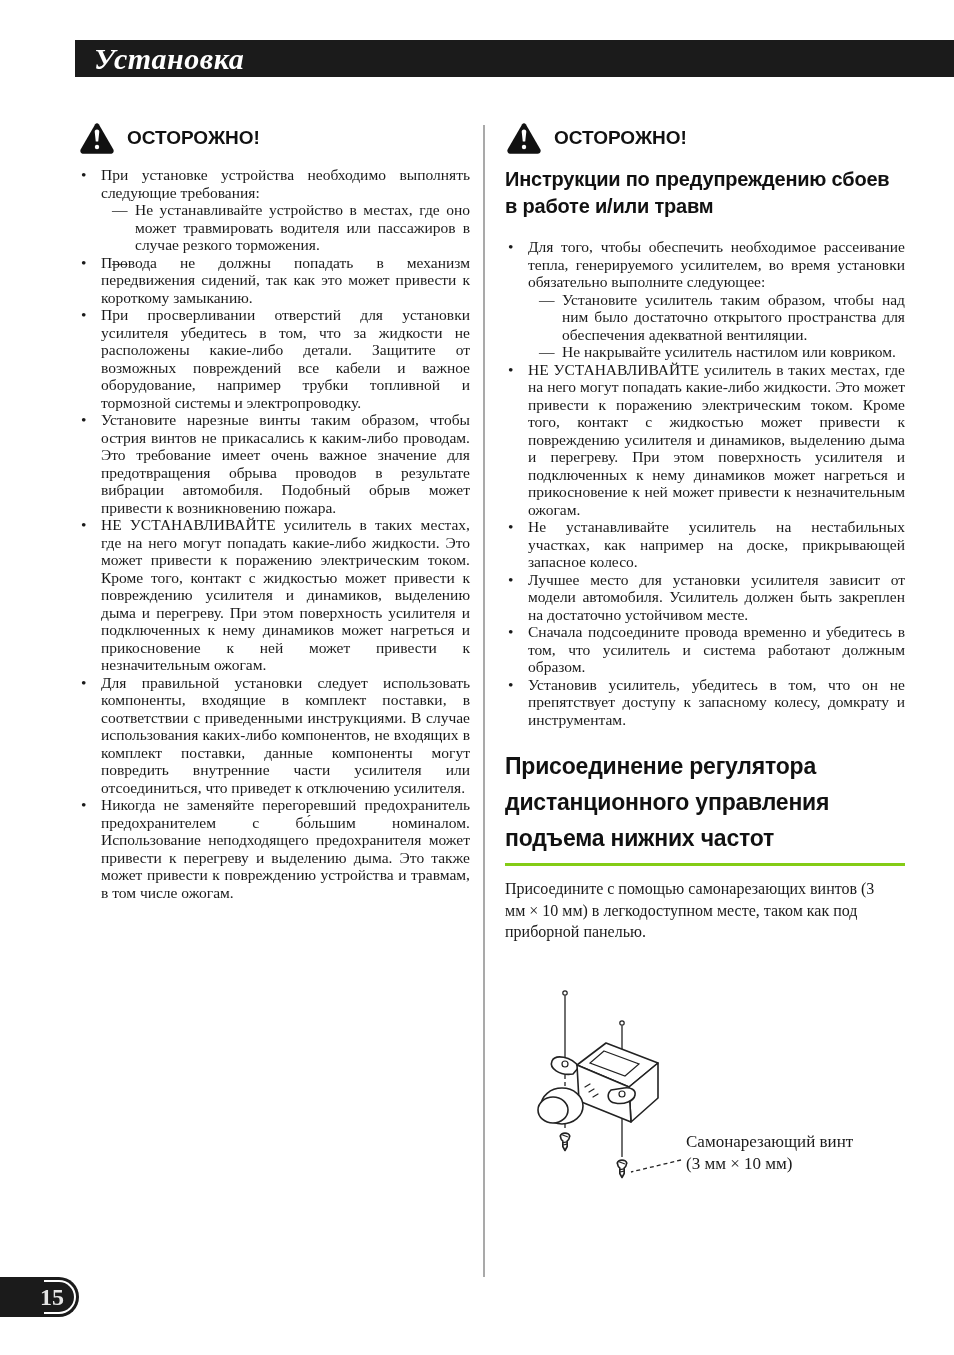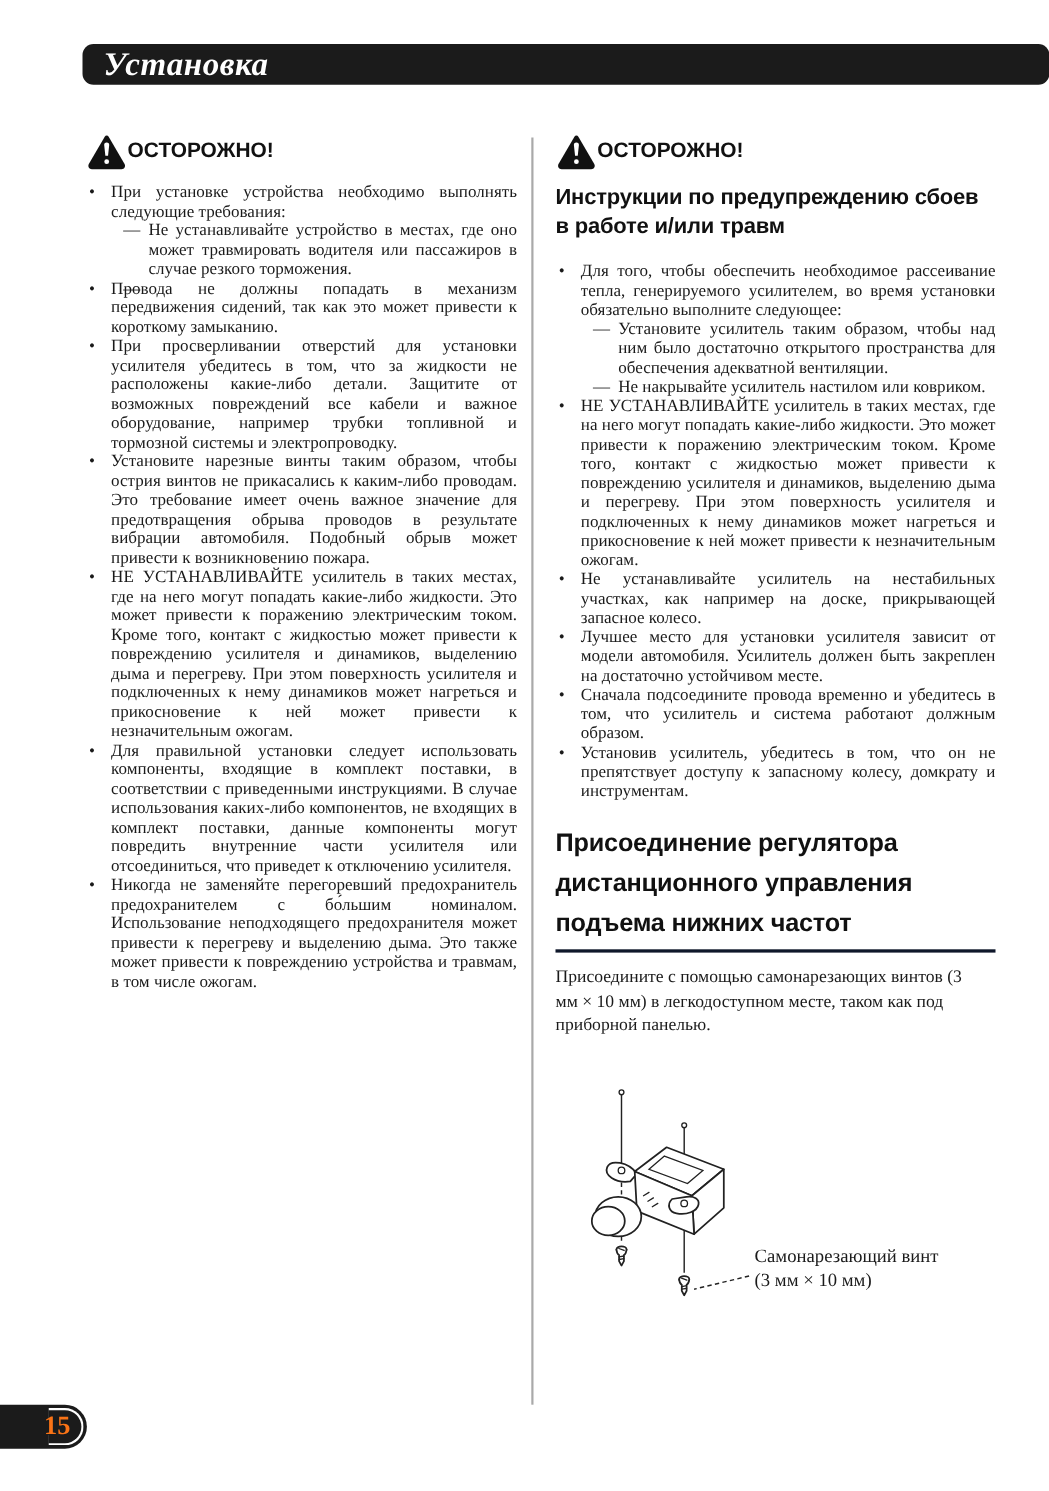--- a/index.html
+++ b/index.html
@@ -5,39 +5,39 @@
   html,body { margin:0; padding:0; background:#ffffff; }
   .page {
     position:relative; width:954px; height:1355px; margin:0 auto;
     background:#ffffff; overflow:hidden; color:#1a1a1a;
     font-family:"Liberation Serif", serif;
   }
 
   
   .header-bar {
     position:absolute; left:75px; top:40px; right:0; height:37px;
-    background:#1b1b1b; display:flex; align-items:center;border-radius:10px;
+    background:#1b1b1b; display:flex; align-items:center;
   }
   .header-title {
     color:#ffffff; font-family:"Liberation Serif", serif;
     font-style:italic; font-weight:bold; font-size:30px;
     padding-left:19px; letter-spacing:0.5px; line-height:37px;
   }
 
   
   .col { position:absolute; top:118px; }
   .col-left  { left:78px;  width:392px; }
   .col-right { left:505px; width:400px; }
   .divider {
     position:absolute; left:483px; top:125px; width:2px; height:1152px;
     background:#a9a9a9;
   }
 
   
-  .warn-head { display:flex; align-items:center; height:40px; margin-bottom:8px; }
+  .warn-head { display:flex; align-items:center; gap:11px; height:40px; margin-bottom:8px; }
   .warn-head svg { display:block; }
   .warn-title {
     font-family:"Liberation Sans", sans-serif; font-weight:bold;
     font-size:19px; letter-spacing:0; color:#111;
   }
 
   
   .items { font-size:15.5px; line-height:17.5px; text-align:justify; }
   .bullet-item { position:relative; padding-left:23px; }
   .bullet-item > .marker { position:absolute; left:3px; }
@@ -46,21 +46,21 @@
 
   
   .warn-subhead {
     font-family:"Liberation Sans", sans-serif; font-weight:bold;
     font-size:20px; line-height:27px; margin:4px 0 18px 0; color:#111;
     letter-spacing:-0.2px;
   }
   .section-heading {
     font-family:"Liberation Sans", sans-serif; font-weight:bold;
     font-size:23px; line-height:36px; letter-spacing:-0.2px; color:#111;
-    margin:20px 0 0 0; padding-bottom:7px; border-bottom:3px solid #0f172a;
+    margin:20px 0 0 0; padding-bottom:7px; border-bottom:3px solid #84cc16;
   }
   .section-body {
     font-size:16px; line-height:21.5px; margin:12px 16px 0 0; text-align:left;
   }
 
   
   .figure-wrap { margin-top:28px; }
   .figure-wrap svg { display:block; }
   .svg-caption {
     font-family:"Liberation Serif", serif; font-size:17px; fill:#1a1a1a;
@@ -75,21 +75,21 @@
     position:absolute; left:0; top:1277px; width:79px; height:40px;
     background:#1b1b1b; border-radius:0 21px 21px 0;
   }
   .page-tab::after {
     content:""; position:absolute; right:3px; top:3px; bottom:3px; width:30px;
     border:2px solid #ffffff; border-left:none; border-radius:0 18px 18px 0;
   }
   .page-num {
     position:absolute; left:0; top:0; width:64px; height:40px;
     display:flex; align-items:center; justify-content:flex-end;
-    color:#f97316; font-family:"Liberation Serif", serif; font-weight:bold;
+    color:#e5e5e5; font-family:"Liberation Serif", serif; font-weight:bold;
     font-size:24px; z-index:2;
   }
 </style>
 </head>
 <body>
 
 <div class="page">
 
   <div class="header-bar">
     <span class="header-title">Установка</span>

